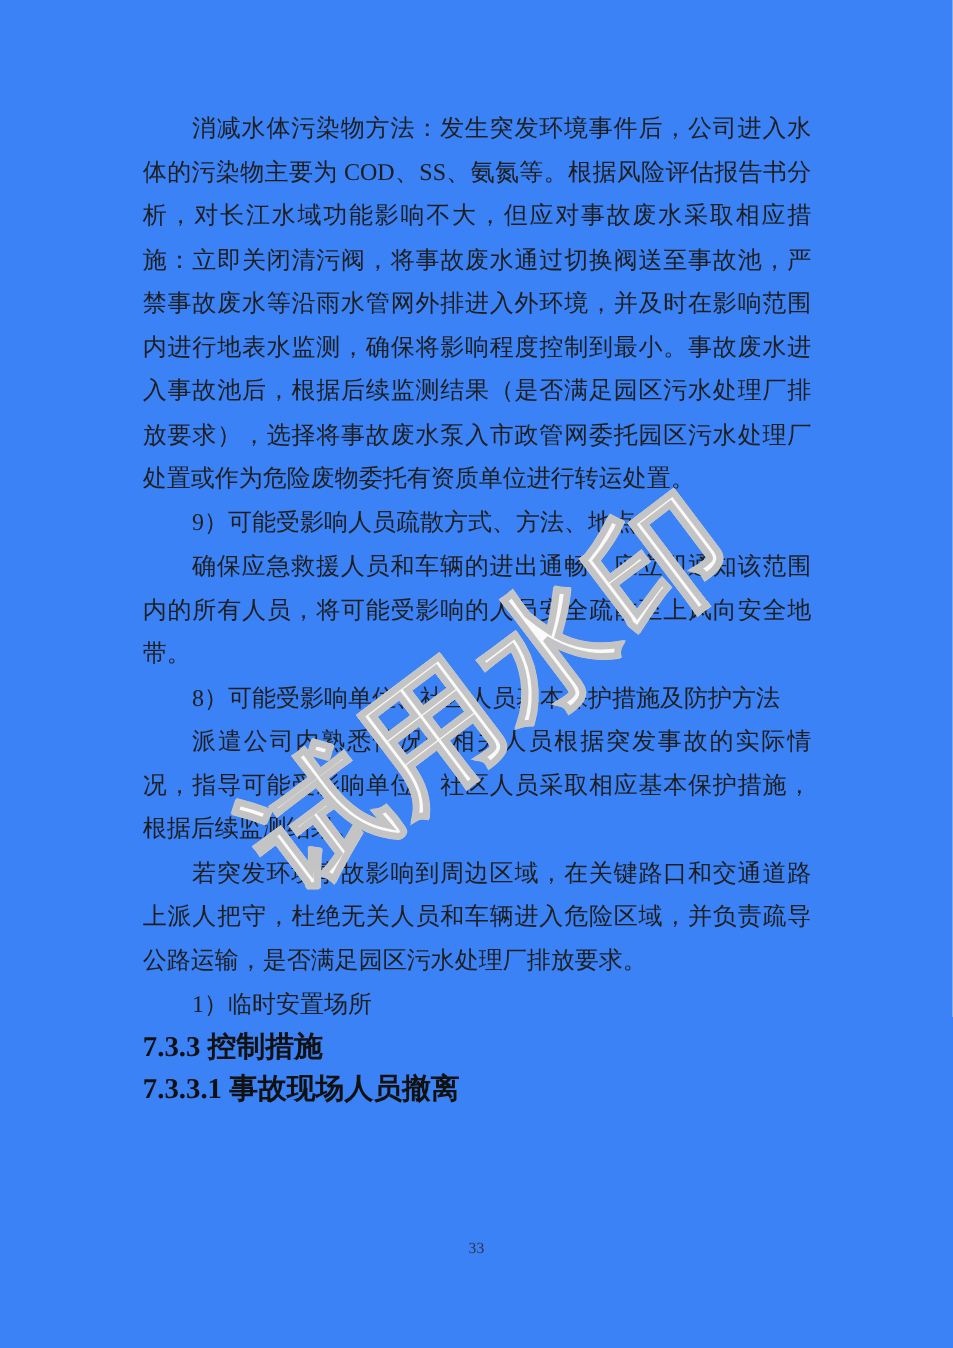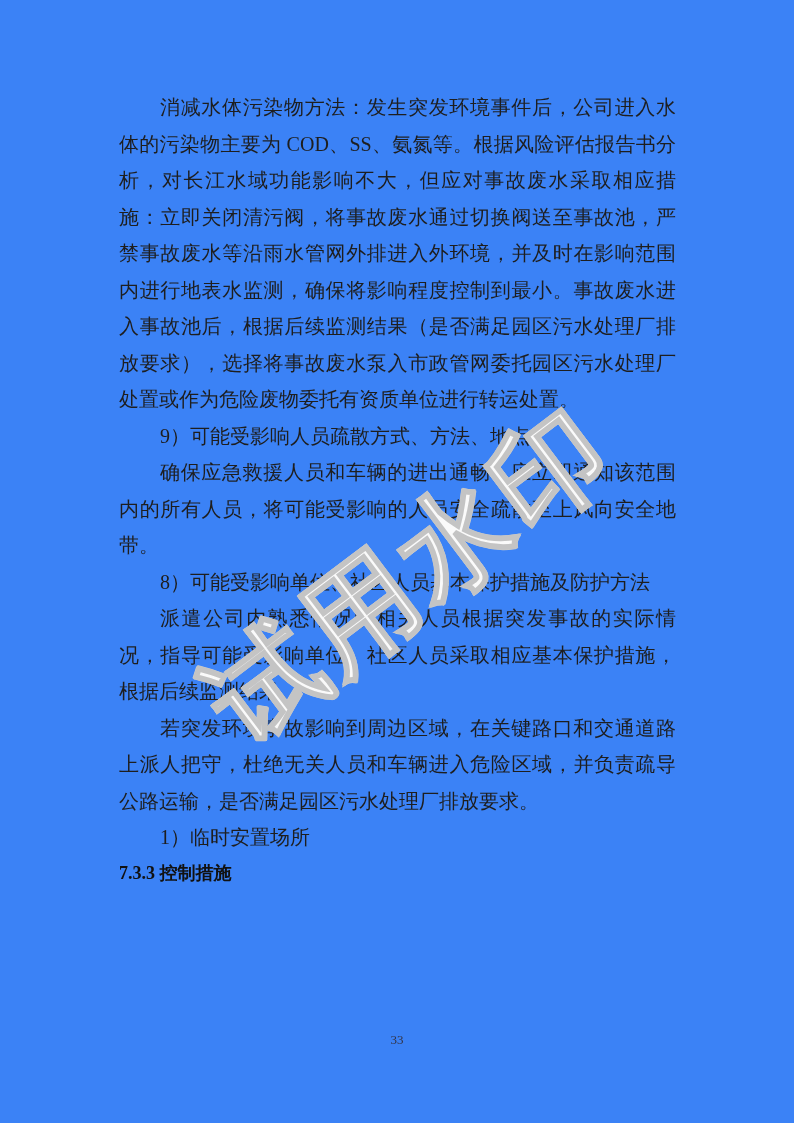--- a/index.html
+++ b/index.html
@@ -26,21 +26,21 @@
   p.body {
     margin: 0;
     font-size: 20px;
     line-height: 36.5px;
     text-align: justify;
     text-indent: 41px;
     word-break: break-all;
   }
   h2.heading {
     margin: 0;
-    font-size: 18px;
+    font-size: 24px;
     line-height: 35px;
     font-weight: bold;
     text-indent: 0;
     text-align: left;
     color: #111111;
   }
   .watermark {
     position: absolute;
     left: 170px;
     top: 505px;
@@ -83,19 +83,20 @@
 
   <div class="content">
     <p class="body">消减水体污染物方法：发生突发环境事件后，公司进入水体的污染物主要为 COD、SS、氨氮等。根据风险评估报告书分析，对长江水域功能影响不大，但应对事故废水采取相应措施：立即关闭清污阀，将事故废水通过切换阀送至事故池，严禁事故废水等沿雨水管网外排进入外环境，并及时在影响范围内进行地表水监测，确保将影响程度控制到最小。事故废水进入事故池后，根据后续监测结果（是否满足园区污水处理厂排放要求），选择将事故废水泵入市政管网委托园区污水处理厂处置或作为危险废物委托有资质单位进行转运处置。</p>
     <p class="body">9）可能受影响人员疏散方式、方法、地点</p>
     <p class="body">确保应急救援人员和车辆的进出通畅，应立即通知该范围内的所有人员，将可能受影响的人员安全疏散至上风向安全地带。</p>
     <p class="body">8）可能受影响单位、社区人员基本保护措施及防护方法</p>
     <p class="body">派遣公司内熟悉情况的相关人员根据突发事故的实际情况，指导可能受影响单位、社区人员采取相应基本保护措施，根据后续监测结果。</p>
     <p class="body">若突发环境事故影响到周边区域，在关键路口和交通道路上派人把守，杜绝无关人员和车辆进入危险区域，并负责疏导公路运输，是否满足园区污水处理厂排放要求。</p>
     <p class="body">1）临时安置场所</p>
     <h2 class="heading">7.3.3 控制措施</h2>
+    <h2 class="heading">7.3.3.1 事故现场人员撤离</h2>
   </div>
 
   <div class="watermark">试用水印</div>
 
   <div class="footer">33</div>
 
 </div>
 
 </body></html>

